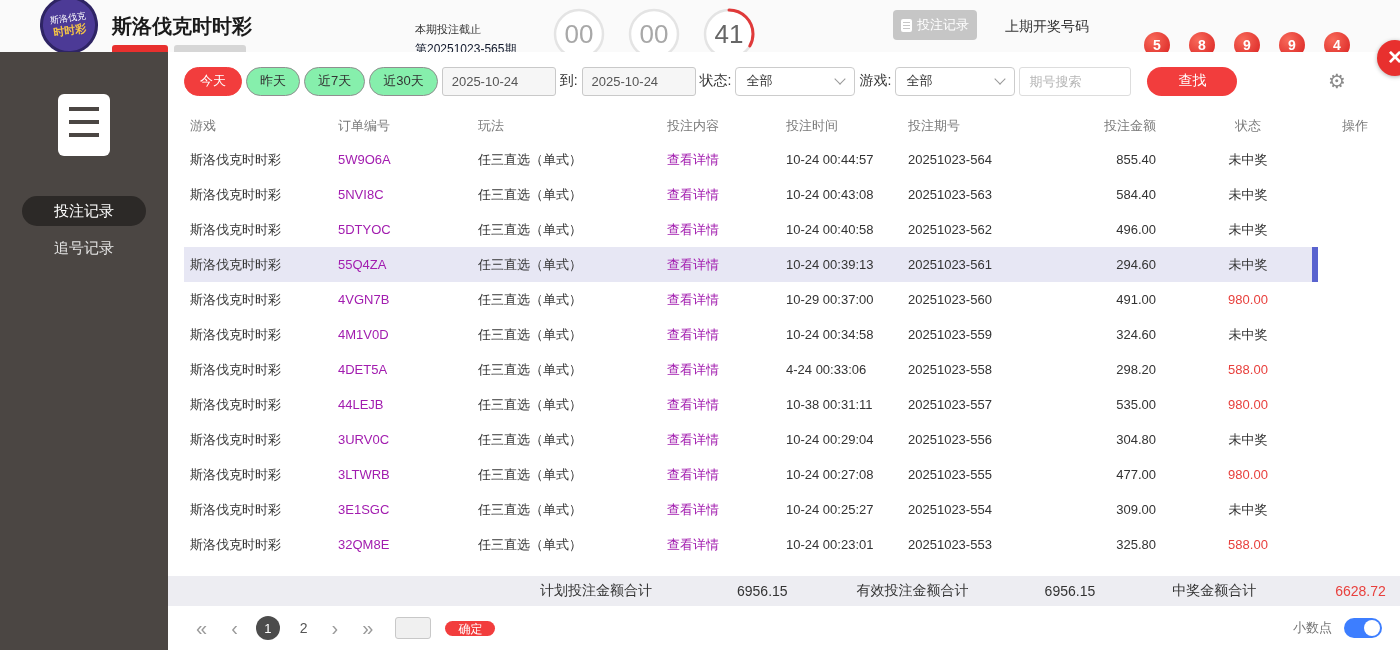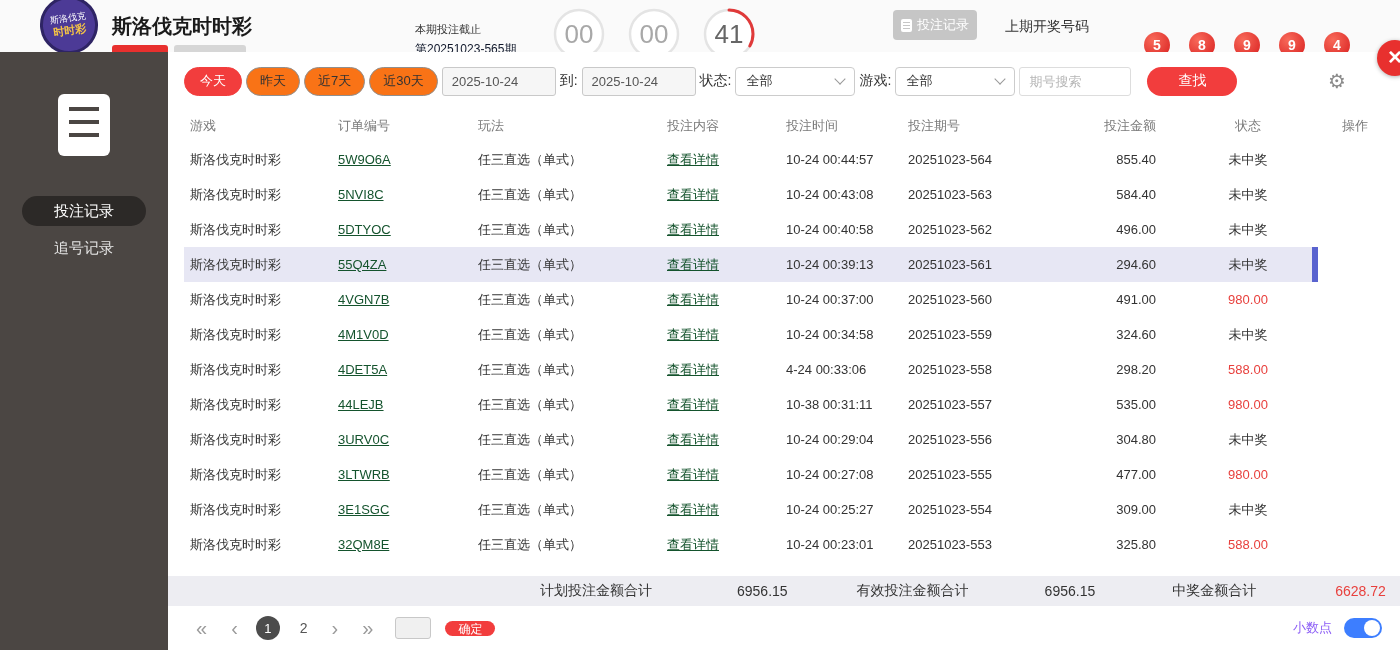--- a/index.html
+++ b/index.html
@@ -50,21 +50,21 @@
   .side-item.plain { margin-top:8px; height:28px; color:#e5e5e5; font-size:15px; display:flex; align-items:center; }
 
   .content { flex:1; background:#fff; position:relative; display:flex; flex-direction:column; }
   .close-btn { position:absolute; top:-12px; right:-13px; width:36px; height:36px; border-radius:50%;
           background:#e8302e; color:#fff; font-size:24px; font-weight:bold; border:none; cursor:pointer;
           display:flex; align-items:center; justify-content:center; z-index:5; box-shadow:0 1px 4px rgba(0,0,0,.3);
           line-height:1; padding-bottom:2px; }
 
   
   .filter-bar { height:58px; display:flex; align-items:center; padding:0 16px; gap:4px; flex-shrink:0; }
-  .chip { height:29px; padding:0 13px; border-radius:15px; border:1px solid #8f8f8f; background:#f97316;
+  .chip { height:29px; padding:0 13px; border-radius:15px; border:1px solid #8f8f8f; background:#86efac;
           font-size:13px; color:#333; cursor:pointer; }
   .chip.active { background:#f23d3d; border-color:#f23d3d; color:#fff; padding:0 15px; }
   .date-input { width:114px; height:29px; border:1px solid #c9c9c9; background:#f6f6f6; border-radius:3px;
           padding:0 9px; font-size:13px; color:#555; font-family:inherit; }
   .flabel { font-size:14px; color:#333; white-space:nowrap; }
   .select { width:120px; height:29px; border:1px solid #ccc; border-radius:4px; background:#fff; cursor:pointer;
           display:flex; align-items:center; justify-content:space-between; padding:0 10px; font-size:13px; color:#333; }
   .chev { width:8px; height:8px; border-right:1.5px solid #999; border-bottom:1.5px solid #999;
           transform:rotate(45deg); margin-top:-4px; }
   .issue-input { width:112px; height:29px; border:1px solid #ddd; border-radius:3px; padding:0 9px;
@@ -80,21 +80,21 @@
   .records-table td { height:35px; font-size:13px; color:#333; overflow:hidden; white-space:nowrap; }
   .records-table th:nth-child(1), .records-table td:nth-child(1) { text-align:left; padding-left:6px; }
   .records-table th:nth-child(2), .records-table td:nth-child(2),
   .records-table th:nth-child(3), .records-table td:nth-child(3),
   .records-table th:nth-child(6), .records-table td:nth-child(6) { text-align:left; }
   .records-table th:nth-child(5), .records-table td:nth-child(5) { text-align:left; padding-left:28px; }
   .records-table th:nth-child(4), .records-table td:nth-child(4),
   .records-table th:nth-child(8), .records-table td:nth-child(8),
   .records-table th:nth-child(9), .records-table td:nth-child(9) { text-align:center; }
   .records-table th:nth-child(7), .records-table td:nth-child(7) { text-align:right; padding-right:22px; }
-  .records-table .link { color:#14532d; cursor:pointer;text-decoration:underline; }
+  .records-table .link { color:#a21caf; cursor:pointer; }
   .records-table td.win { color:#e8403d; }
   tr.hl td:nth-child(-n+8) { background:#e7e7f4; }
   tr.hl td:nth-child(8) { position:relative; }
   .row-indicator { position:absolute; right:0; top:0; width:6px; height:35px; background:#5963cf; }
 
   
   .summary-bar { margin-top:14px; height:30px; background:#ededf2; display:flex; align-items:center;
           font-size:14px; color:#333; flex-shrink:0; white-space:nowrap; }
   .summary-bar .s1 { margin-left:372px; }
   .summary-bar .v1 { margin-left:85px; }
@@ -108,21 +108,21 @@
   .pg-arrow { font-size:20px; color:#9a9a9a; cursor:pointer; line-height:1; }
   .pg-arrow.a1 { margin-left:12px; } .pg-arrow.a2 { margin-left:24px; }
   .pg-arrow.a3 { margin-left:24px; } .pg-arrow.a4 { margin-left:24px; }
   .pg-current { margin-left:18px; width:24px; height:24px; border-radius:50%; background:#4c4c4c; color:#fff;
           font-size:13px; display:flex; align-items:center; justify-content:center; cursor:pointer; }
   .pg-page { margin-left:20px; font-size:14px; color:#555; cursor:pointer; }
   .pg-input { margin-left:22px; width:36px; height:22px; background:#f0f0f0; border:1px solid #c8c8c8;
           border-radius:3px; font-family:inherit; }
   .pg-confirm { margin-left:14px; height:15px; padding:0 13px; border:none; border-radius:11px;
           background:#f23d3d; color:#fff; font-size:12px; cursor:pointer; }
-  .decimal-label { margin-left:auto; font-size:13px; color:#8b5cf6; }
+  .decimal-label { margin-left:auto; font-size:13px; color:#737373; }
   .toggle { margin-left:12px; width:38px; height:20px; border-radius:10px; background:#3d7eff;
           position:relative; cursor:pointer; }
   .toggle .knob { position:absolute; right:2px; top:2px; width:16px; height:16px; border-radius:50%; background:#fff; }
 </style>
 </head>
 <body>
 
 <div class="app-header">
   <div class="logo">
     <span>斯洛伐克</span>
@@ -279,21 +279,21 @@
             <td>20251023-561</td>
             <td>294.60</td>
             <td>未中奖<div class="row-indicator"></div></td>
             <td></td>
           </tr>
           <tr>
             <td>斯洛伐克时时彩</td>
             <td class="link">4VGN7B</td>
             <td>任三直选（单式）</td>
             <td class="link">查看详情</td>
-            <td>10-24 00:37:00</td>
+            <td>10-29 00:37:00</td>
             <td>20251023-560</td>
             <td>491.00</td>
             <td class="win">980.00</td>
             <td></td>
           </tr>
           <tr>
             <td>斯洛伐克时时彩</td>
             <td class="link">4M1V0D</td>
             <td>任三直选（单式）</td>
             <td class="link">查看详情</td>

